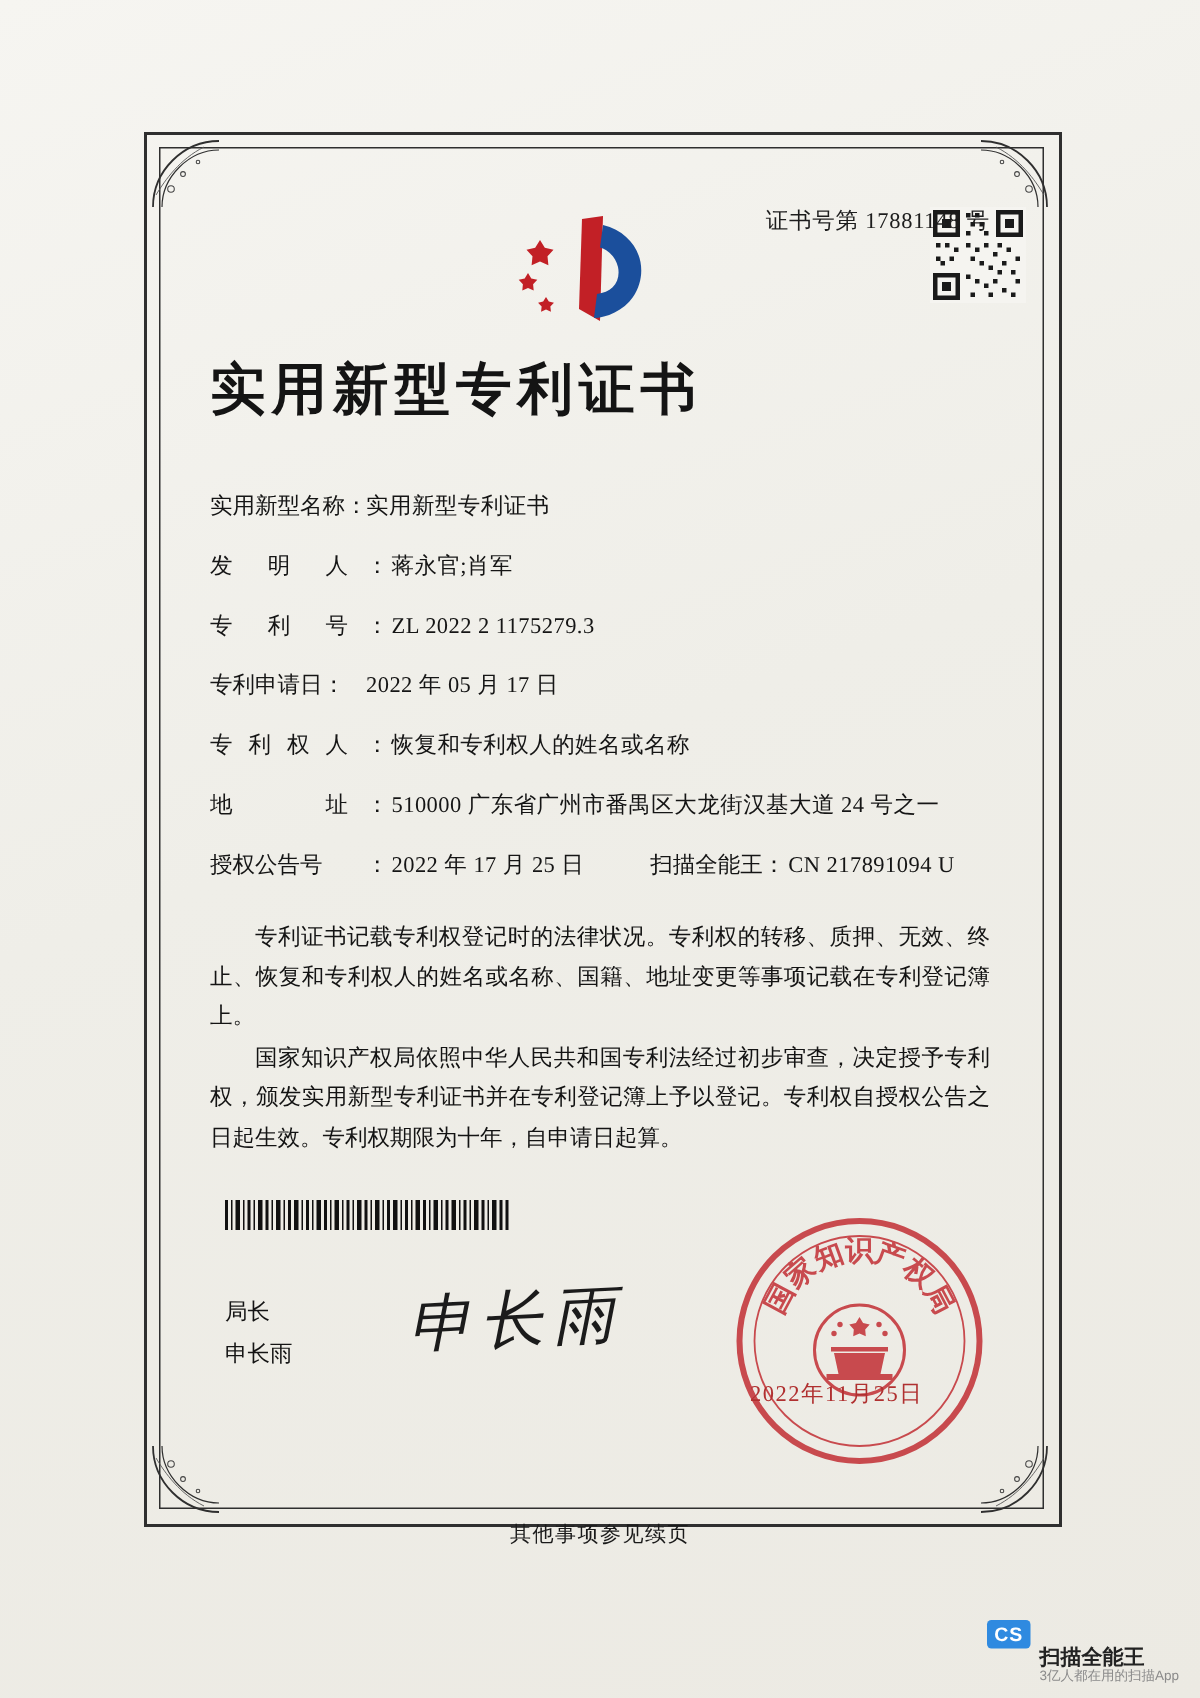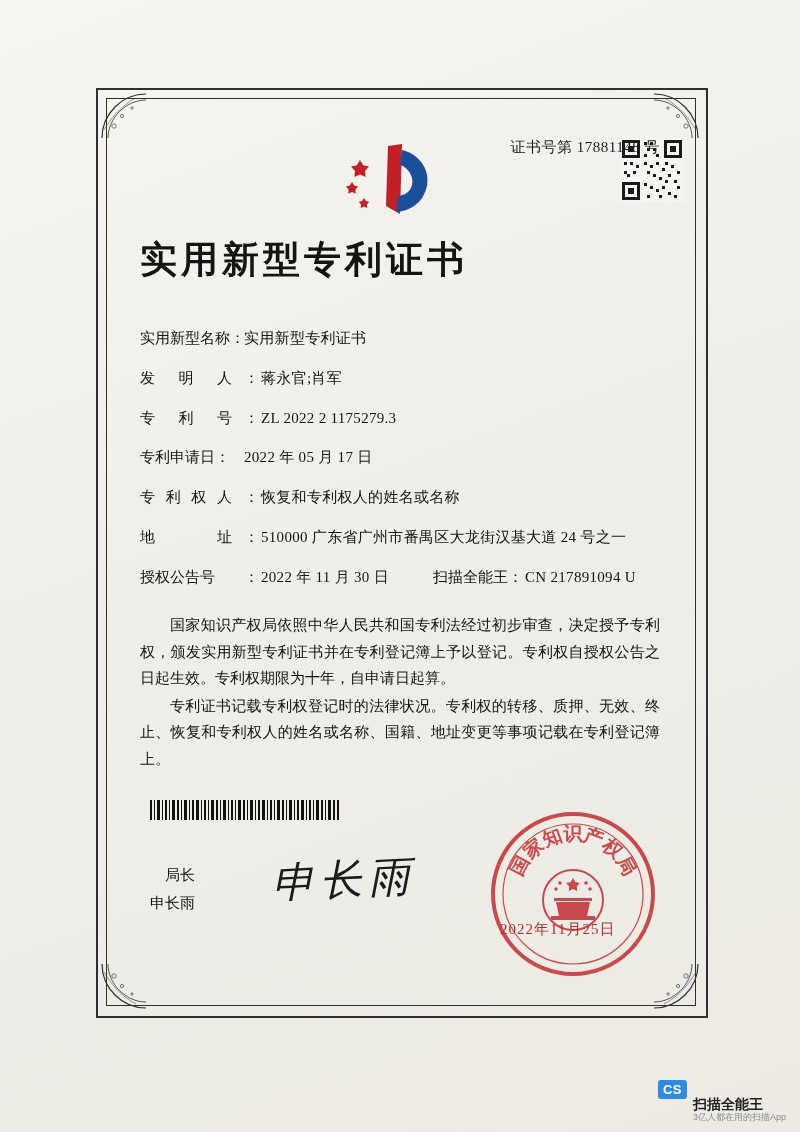--- a/index.html
+++ b/index.html
@@ -160,21 +160,20 @@
   }
 
   
   .sig-block {
     position: absolute;
     left: 150px;
     top: 862px;
     font-size: 15px;
     line-height: 1.85;
     color: #141414;
-    text-align: right;
   }
   .sig-script {
     position: absolute;
     left: 272px;
     top: 852px;
     font-size: 42px;
     font-family: "DejaVu Serif", serif;
     font-style: italic;
     color: #1b1b1b;
     letter-spacing: 6px;
@@ -423,31 +422,31 @@
             <span>地</span>
             <span>址</span>
           </span>
         <span class="f-colon">：</span>
         <span class="f-value">510000 广东省广州市番禺区大龙街汉基大道 24 号之一</span>
       </div>
 
       <div class="field-row two-col">
         <span class="f-label">授权公告号</span>
         <span class="f-colon">：</span>
-        <span class="f-value">2022 年 11 月 30 日</span>
+        <span class="f-value">2022 年 17 月 25 日</span>
         <span class="right-label">扫描全能王</span>
         <span class="f-colon">：</span>
         <span class="f-value">CN 217891094 U</span>
       </div>
 
     </div>
 
     <div class="paragraphs">
+      <p>专利证书记载专利权登记时的法律状况。专利权的转移、质押、无效、终止、恢复和专利权人的姓名或名称、国籍、地址变更等事项记载在专利登记簿上。</p>
       <p>国家知识产权局依照中华人民共和国专利法经过初步审查，决定授予专利权，颁发实用新型专利证书并在专利登记簿上予以登记。专利权自授权公告之日起生效。专利权期限为十年，自申请日起算。</p>
-      <p>专利证书记载专利权登记时的法律状况。专利权的转移、质押、无效、终止、恢复和专利权人的姓名或名称、国籍、地址变更等事项记载在专利登记簿上。</p>
     </div>
 
   </div>
 
   <div class="barcode">
     <svg width="190" height="20" viewBox="0 0 190 20">
       <g fill="#111">
         <rect x="0" y="0" width="2" height="20"></rect>
           <rect x="4" y="0" width="1" height="20"></rect>
         <rect x="7" y="0" width="3" height="20"></rect>
@@ -533,20 +532,21 @@
             <circle cx="-17" cy="-11" r="1.8"></circle>
             <circle cx="13" cy="-17" r="1.8"></circle>
             <circle cx="17" cy="-11" r="1.8"></circle>
           </g>
         </g>
       </g>
     </svg>
   </div>
   <div class="seal-date">2022年11月25日</div>
 
+  <div class="footer-note">其他事项参见续页</div>
 
   <div class="cs-watermark">
     <div class="cs-badge">CS</div>
     <div class="cs-text">
       <div class="cs-title">扫描全能王</div>
       <div class="cs-sub">3亿人都在用的扫描App</div>
     </div>
   </div>
 
 </div>

